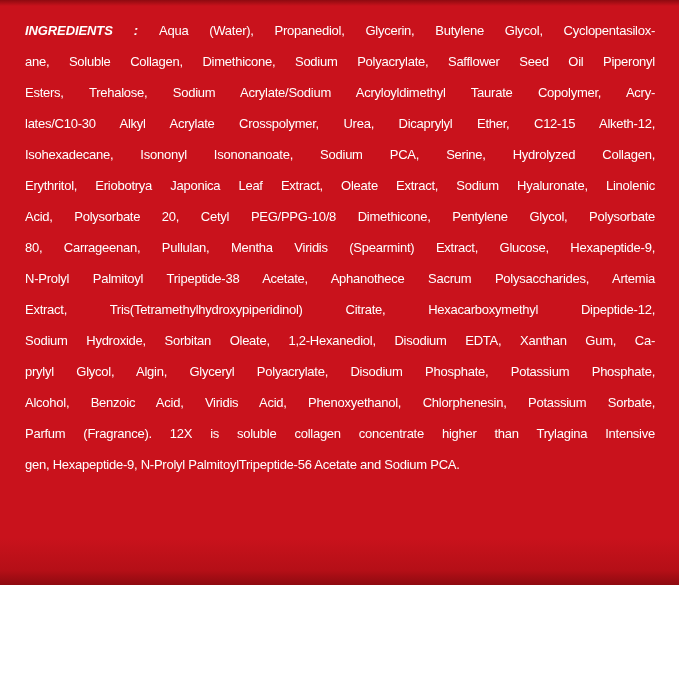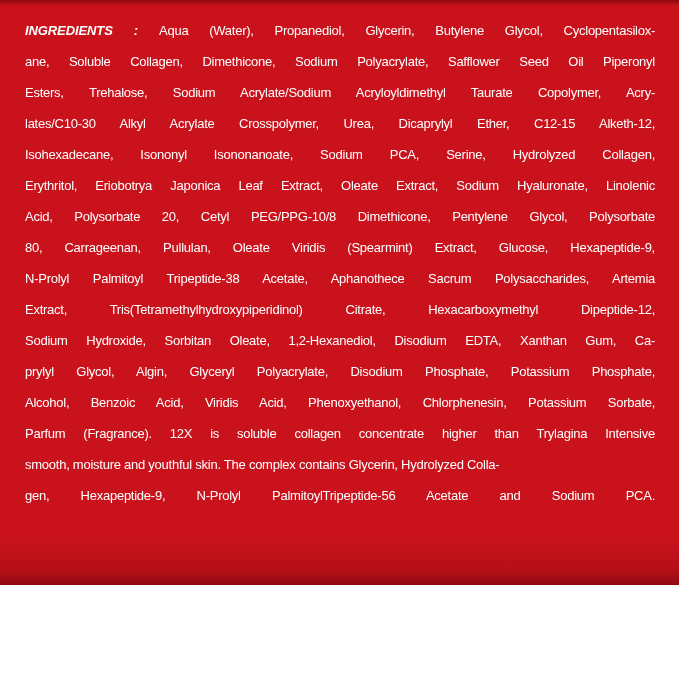--- a/index.html
+++ b/index.html
@@ -55,25 +55,24 @@
 
 <div class="label-panel">
   <div class="lines">
       <div class="line"><span class="heading">INGREDIENTS : </span>Aqua (Water), Propanediol, Glycerin, Butylene Glycol, Cyclopentasilox-</div>
       <div class="line">ane, Soluble Collagen, Dimethicone, Sodium Polyacrylate, Safflower Seed Oil Piperonyl</div>
       <div class="line">Esters, Trehalose, Sodium Acrylate/Sodium Acryloyldimethyl Taurate Copolymer, Acry-</div>
       <div class="line">lates/C10-30 Alkyl Acrylate Crosspolymer, Urea, Dicaprylyl Ether, C12-15 Alketh-12,</div>
       <div class="line">Isohexadecane, Isononyl Isononanoate, Sodium PCA, Serine, Hydrolyzed Collagen,</div>
       <div class="line">Erythritol, Eriobotrya Japonica Leaf Extract, Oleate Extract, Sodium Hyaluronate, Linolenic</div>
       <div class="line">Acid, Polysorbate 20, Cetyl PEG/PPG-10/8 Dimethicone, Pentylene Glycol, Polysorbate</div>
-      <div class="line">80, Carrageenan, Pullulan, Oleate Viridis (Spearmint) Extract, Glucose, Hexapeptide-9,</div>
+      <div class="line">80, Carrageenan, Pullulan, Mentha Viridis (Spearmint) Extract, Glucose, Hexapeptide-9,</div>
       <div class="line">N-Prolyl Palmitoyl Tripeptide-38 Acetate, Aphanothece Sacrum Polysaccharides, Artemia</div>
       <div class="line">Extract, Tris(Tetramethylhydroxypiperidinol) Citrate, Hexacarboxymethyl Dipeptide-12,</div>
       <div class="line">Sodium Hydroxide, Sorbitan Oleate, 1,2-Hexanediol, Disodium EDTA, Xanthan Gum, Ca-</div>
       <div class="line">prylyl Glycol, Algin, Glyceryl Polyacrylate, Disodium Phosphate, Potassium Phosphate,</div>
       <div class="line">Alcohol, Benzoic Acid, Viridis Acid, Phenoxyethanol, Chlorphenesin, Potassium Sorbate,</div>
       <div class="line">Parfum (Fragrance). 12X is soluble collagen concentrate higher than Trylagina Intensive</div>
-      <div class="line">smooth, moisture and youthful skin. The complex contains Glycerin, Hydrolyzed Colla-</div>
       <div class="line">gen, Hexapeptide-9, N-Prolyl PalmitoylTripeptide-56 Acetate and Sodium PCA.</div>
     </div>
 </div>
 
 <div></div>
 
 </body></html>

